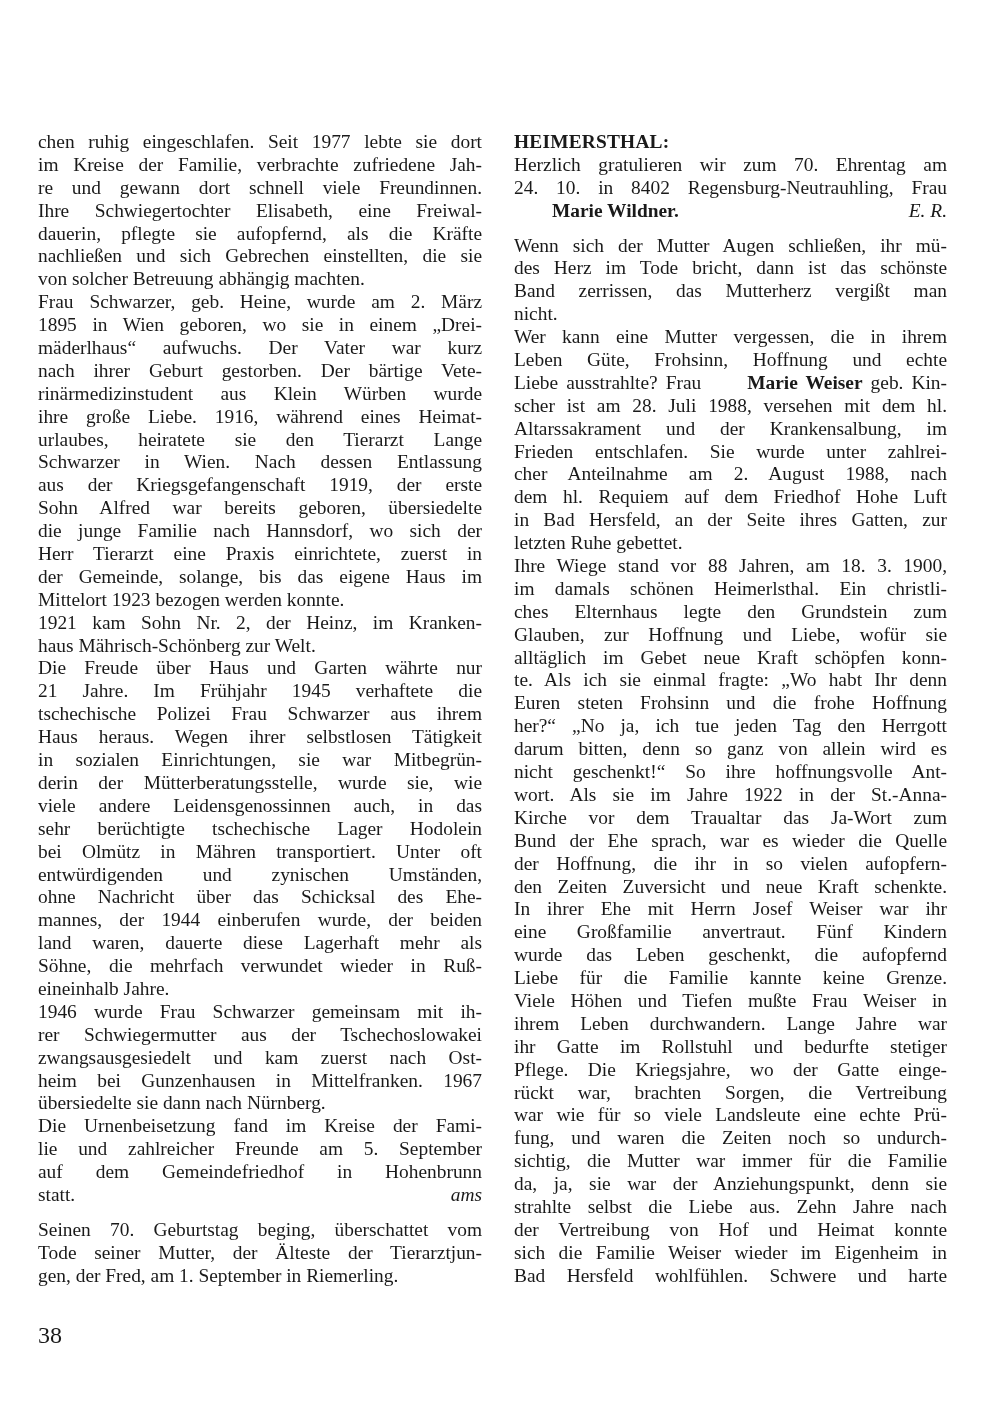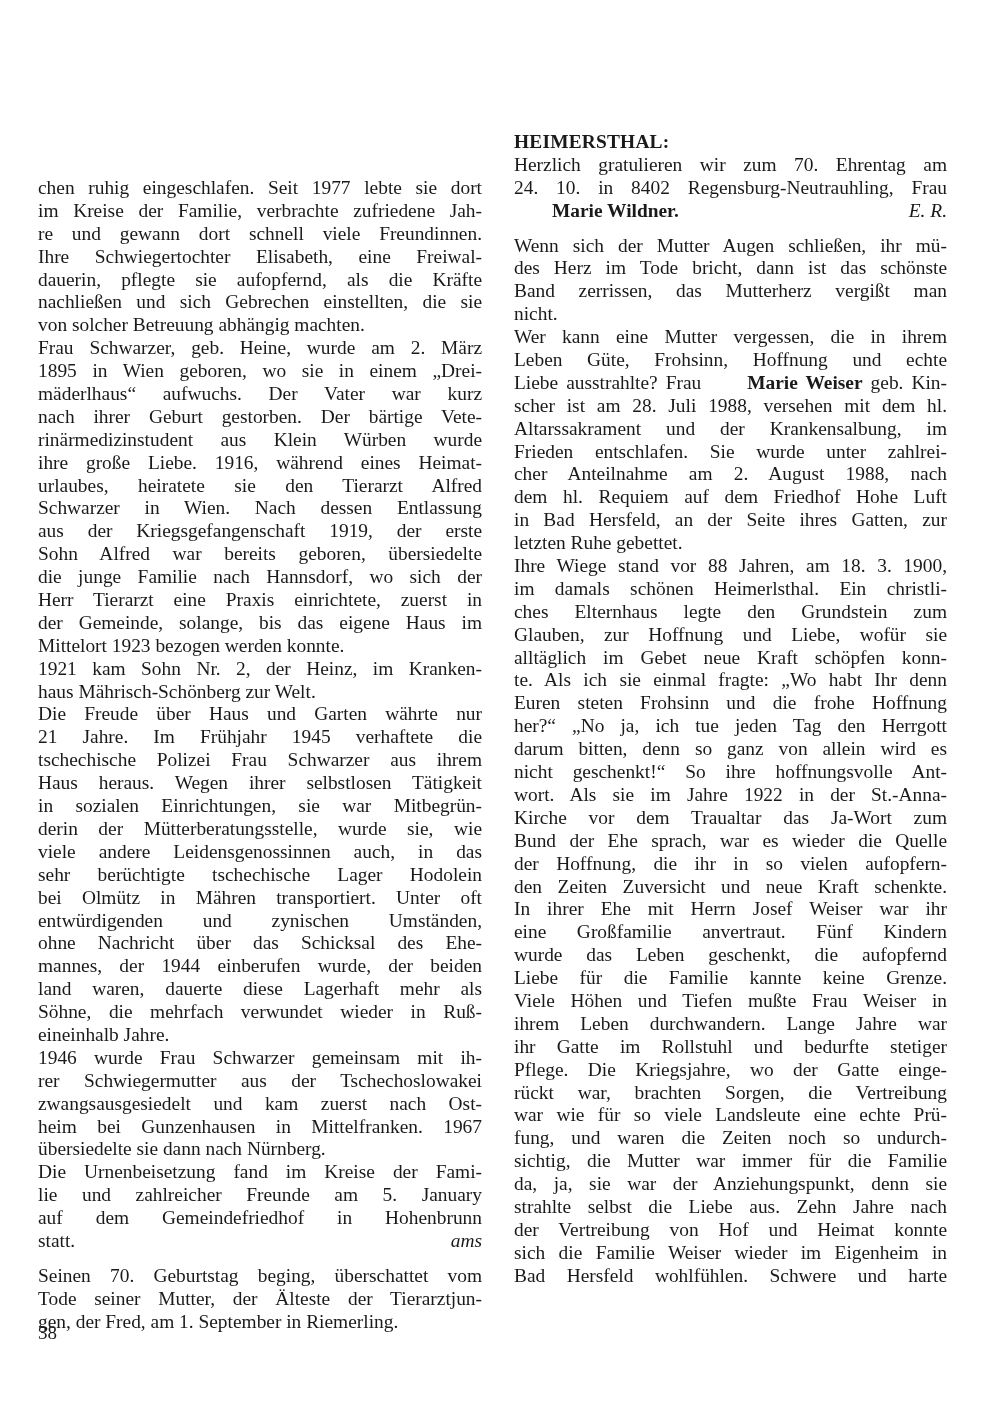--- a/index.html
+++ b/index.html
@@ -11,40 +11,40 @@
       font-family: "Liberation Serif", "DejaVu Serif", serif;
       color: #1a1a1a;
     }
     .col {
       position: absolute;
       top: 131px;
       width: 444px;
       font-size: 19.4px;
       line-height: 22.9px;
     }
-    .col-left { left: 38px; margin-top: 46px; }
+    .col-left { left: 38px; }
     .col-right { left: 514px; width: 433px; }
     .ln {
       display: block;
       white-space: nowrap;
       text-align: justify;
       text-align-last: justify;
       height: 22.9px;
       overflow: visible;
     }
     .ln.last { text-align-last: left; }
     .gap { height: 12px; }
     .b { font-weight: bold; margin-left: 38px; }
     .sig { font-style: italic; float: right; }
     .ln.sigline { text-align-last: left; }
     .heading { font-weight: bold; font-size: 19.4px; letter-spacing: 0.2px; font-family: Liberation Serif, serif; }
     .page-number {
       position: absolute;
       left: 38px; top: 1322px;
-      font-size: 19px;
+      font-size: 24px;
     }
   </style>
 </head>
 <body>
 
 <div class="col col-left" id="left-col">
     <div>
       <span class="ln">chen ruhig eingeschlafen. Seit 1977 lebte sie dort</span>
       <span class="ln">im Kreise der Familie, verbrachte zufriedene Jah-</span>
       <span class="ln">re und gewann dort schnell viele Freundinnen.</span>
@@ -53,21 +53,21 @@
       <span class="ln">nachließen und sich Gebrechen einstellten, die sie</span>
       <span class="ln last">von solcher Betreuung abhängig machten.</span>
     </div>
     <div>
       <span class="ln">Frau Schwarzer, geb. Heine, wurde am 2. März</span>
       <span class="ln">1895 in Wien geboren, wo sie in einem „Drei-</span>
       <span class="ln">mäderlhaus“ aufwuchs. Der Vater war kurz</span>
       <span class="ln">nach ihrer Geburt gestorben. Der bärtige Vete-</span>
       <span class="ln">rinärmedizinstudent aus Klein Würben wurde</span>
       <span class="ln">ihre große Liebe. 1916, während eines Heimat-</span>
-      <span class="ln">urlaubes, heiratete sie den Tierarzt Alfred</span>
+      <span class="ln">urlaubes, heiratete sie den Tierarzt Lange</span>
       <span class="ln">Schwarzer in Wien. Nach dessen Entlassung</span>
       <span class="ln">aus der Kriegsgefangenschaft 1919, der erste</span>
       <span class="ln">Sohn Alfred war bereits geboren, übersiedelte</span>
       <span class="ln">die junge Familie nach Hannsdorf, wo sich der</span>
       <span class="ln">Herr Tierarzt eine Praxis einrichtete, zuerst in</span>
       <span class="ln">der Gemeinde, solange, bis das eigene Haus im</span>
       <span class="ln last">Mittelort 1923 bezogen werden konnte.</span>
     </div>
     <div>
       <span class="ln">1921 kam Sohn Nr. 2, der Heinz, im Kranken-</span>
@@ -92,21 +92,21 @@
     </div>
     <div>
       <span class="ln">1946 wurde Frau Schwarzer gemeinsam mit ih-</span>
       <span class="ln">rer Schwiegermutter aus der Tschechoslowakei</span>
       <span class="ln">zwangsausgesiedelt und kam zuerst nach Ost-</span>
       <span class="ln">heim bei Gunzenhausen in Mittelfranken. 1967</span>
       <span class="ln last">übersiedelte sie dann nach Nürnberg.</span>
     </div>
     <div>
       <span class="ln">Die Urnenbeisetzung fand im Kreise der Fami-</span>
-      <span class="ln">lie und zahlreicher Freunde am 5. January</span>
+      <span class="ln">lie und zahlreicher Freunde am 5. September</span>
       <span class="ln">auf dem Gemeindefriedhof in Hohenbrunn</span>
       <span class="ln sigline"><span>statt.</span><span class="sig">ams</span></span>
     </div>
     <div class="gap"></div>
     <div>
       <span class="ln">Seinen 70. Geburtstag beging, überschattet vom</span>
       <span class="ln">Tode seiner Mutter, der Älteste der Tierarztjun-</span>
       <span class="ln last">gen, der Fred, am 1. September in Riemerling.</span>
     </div>
   </div>

